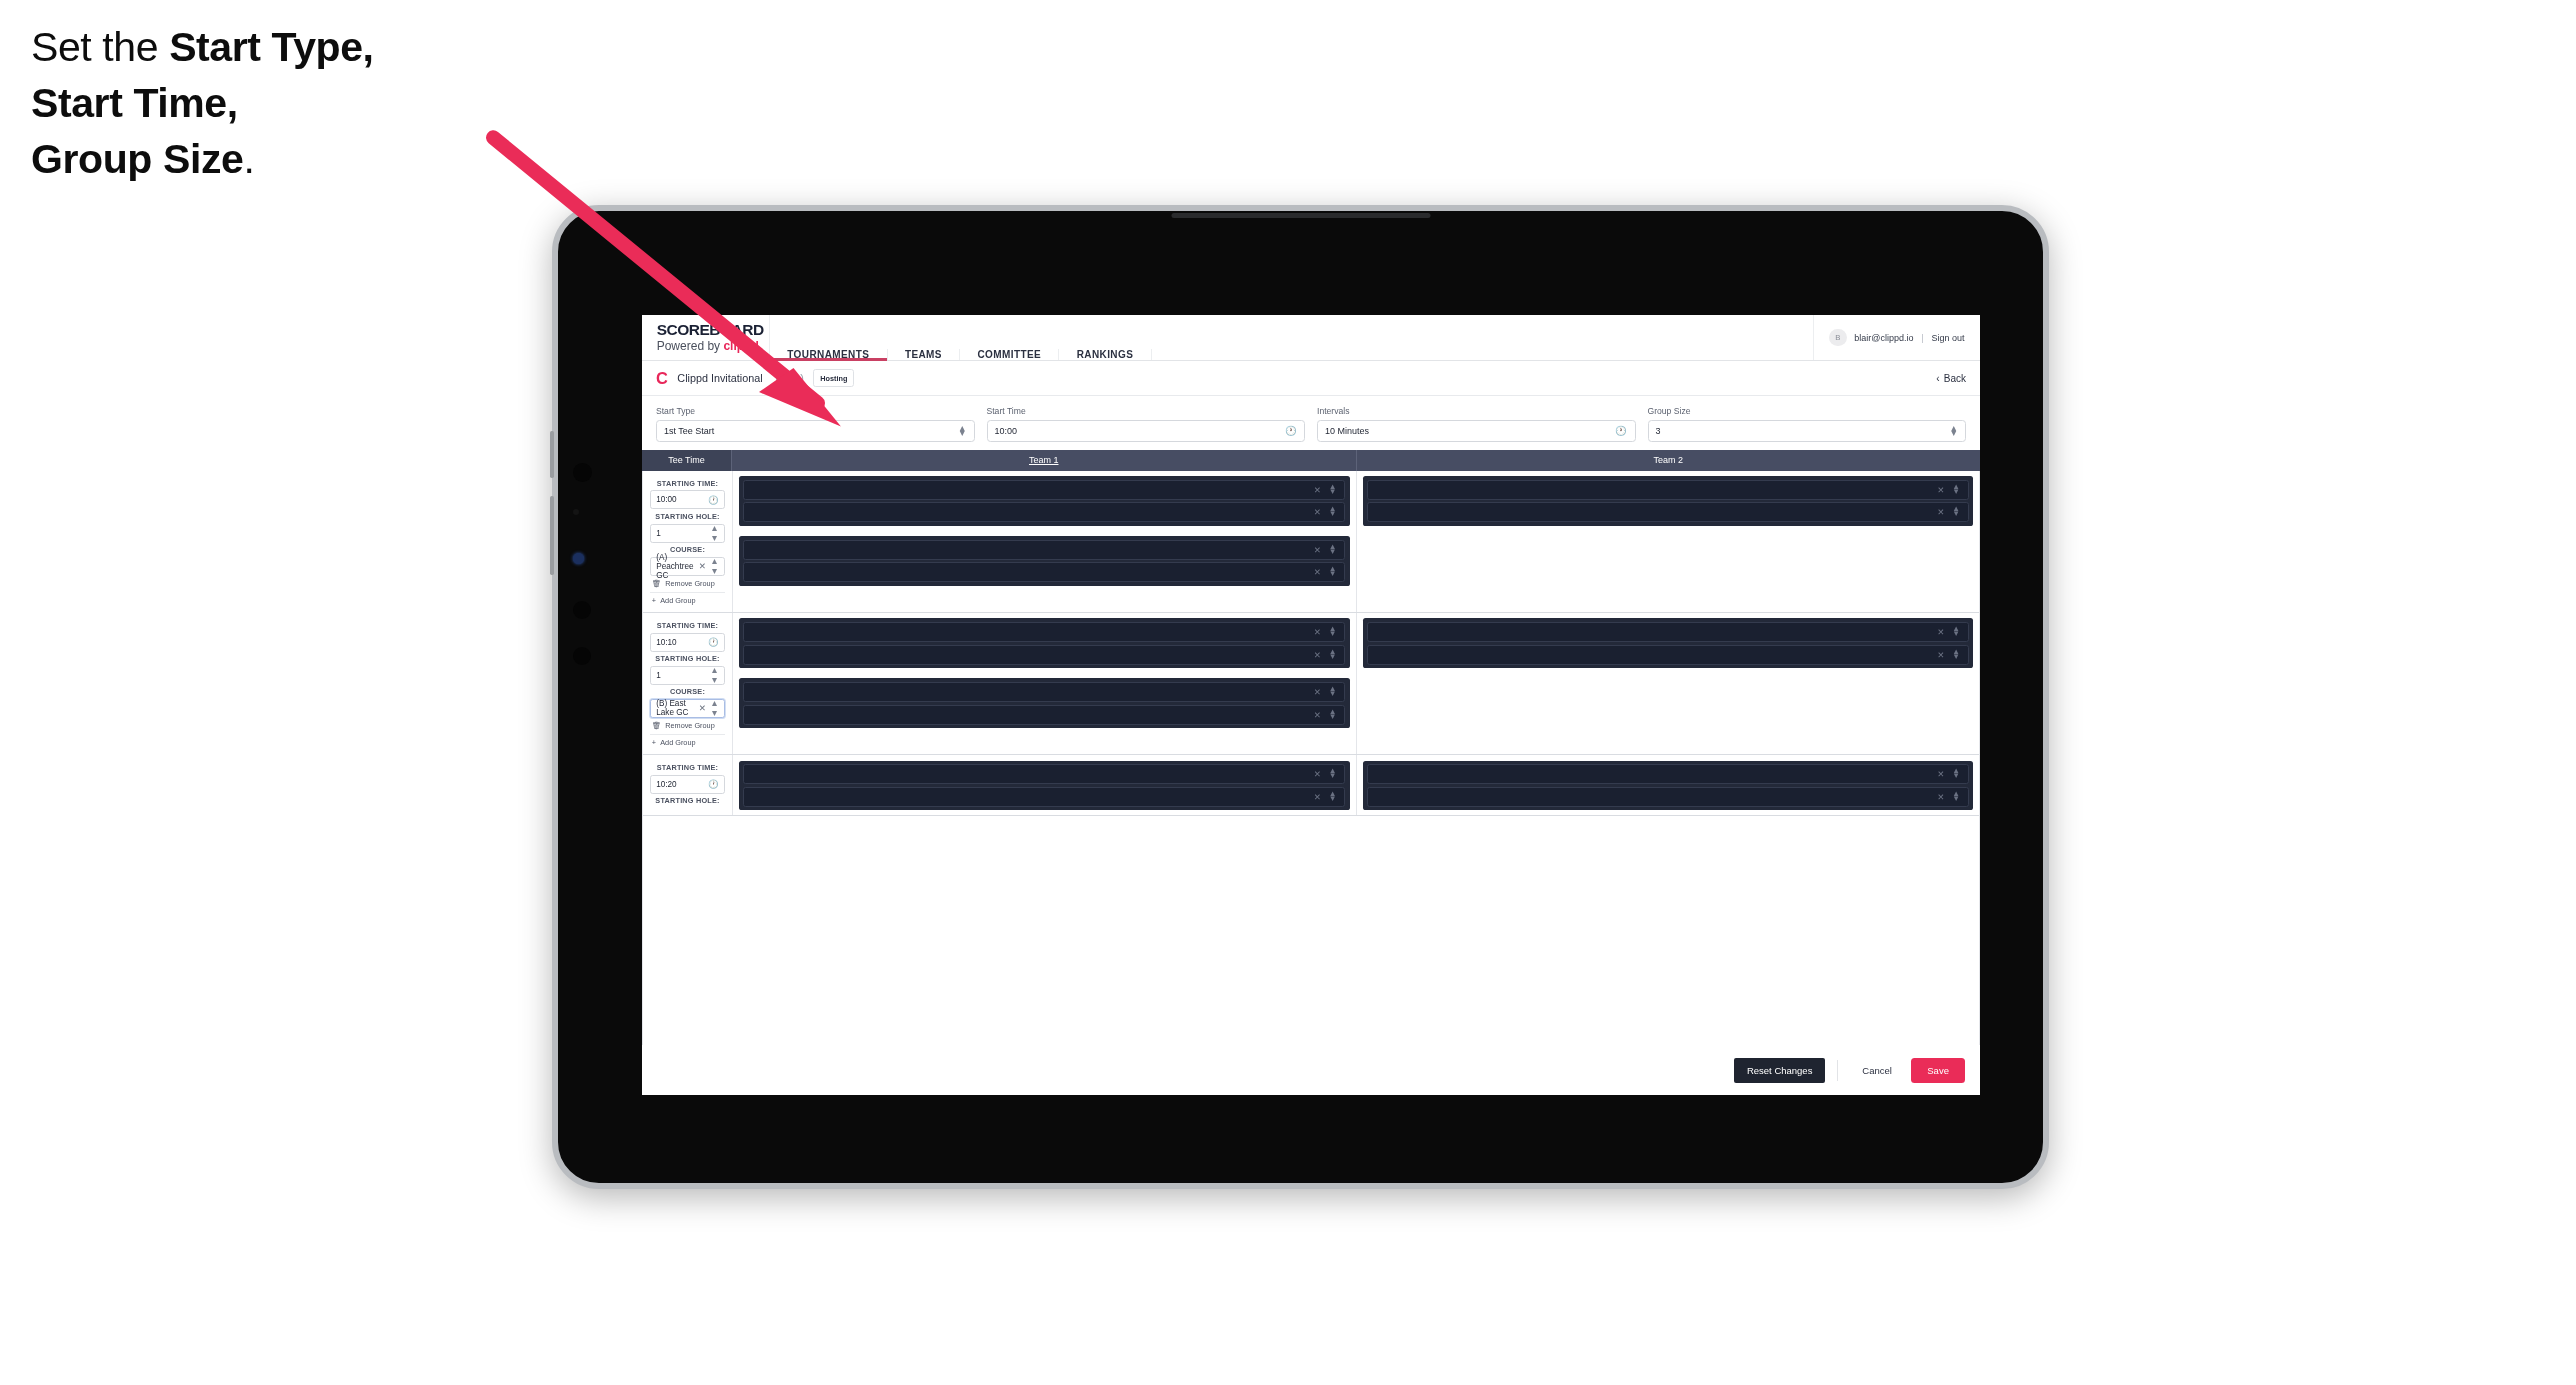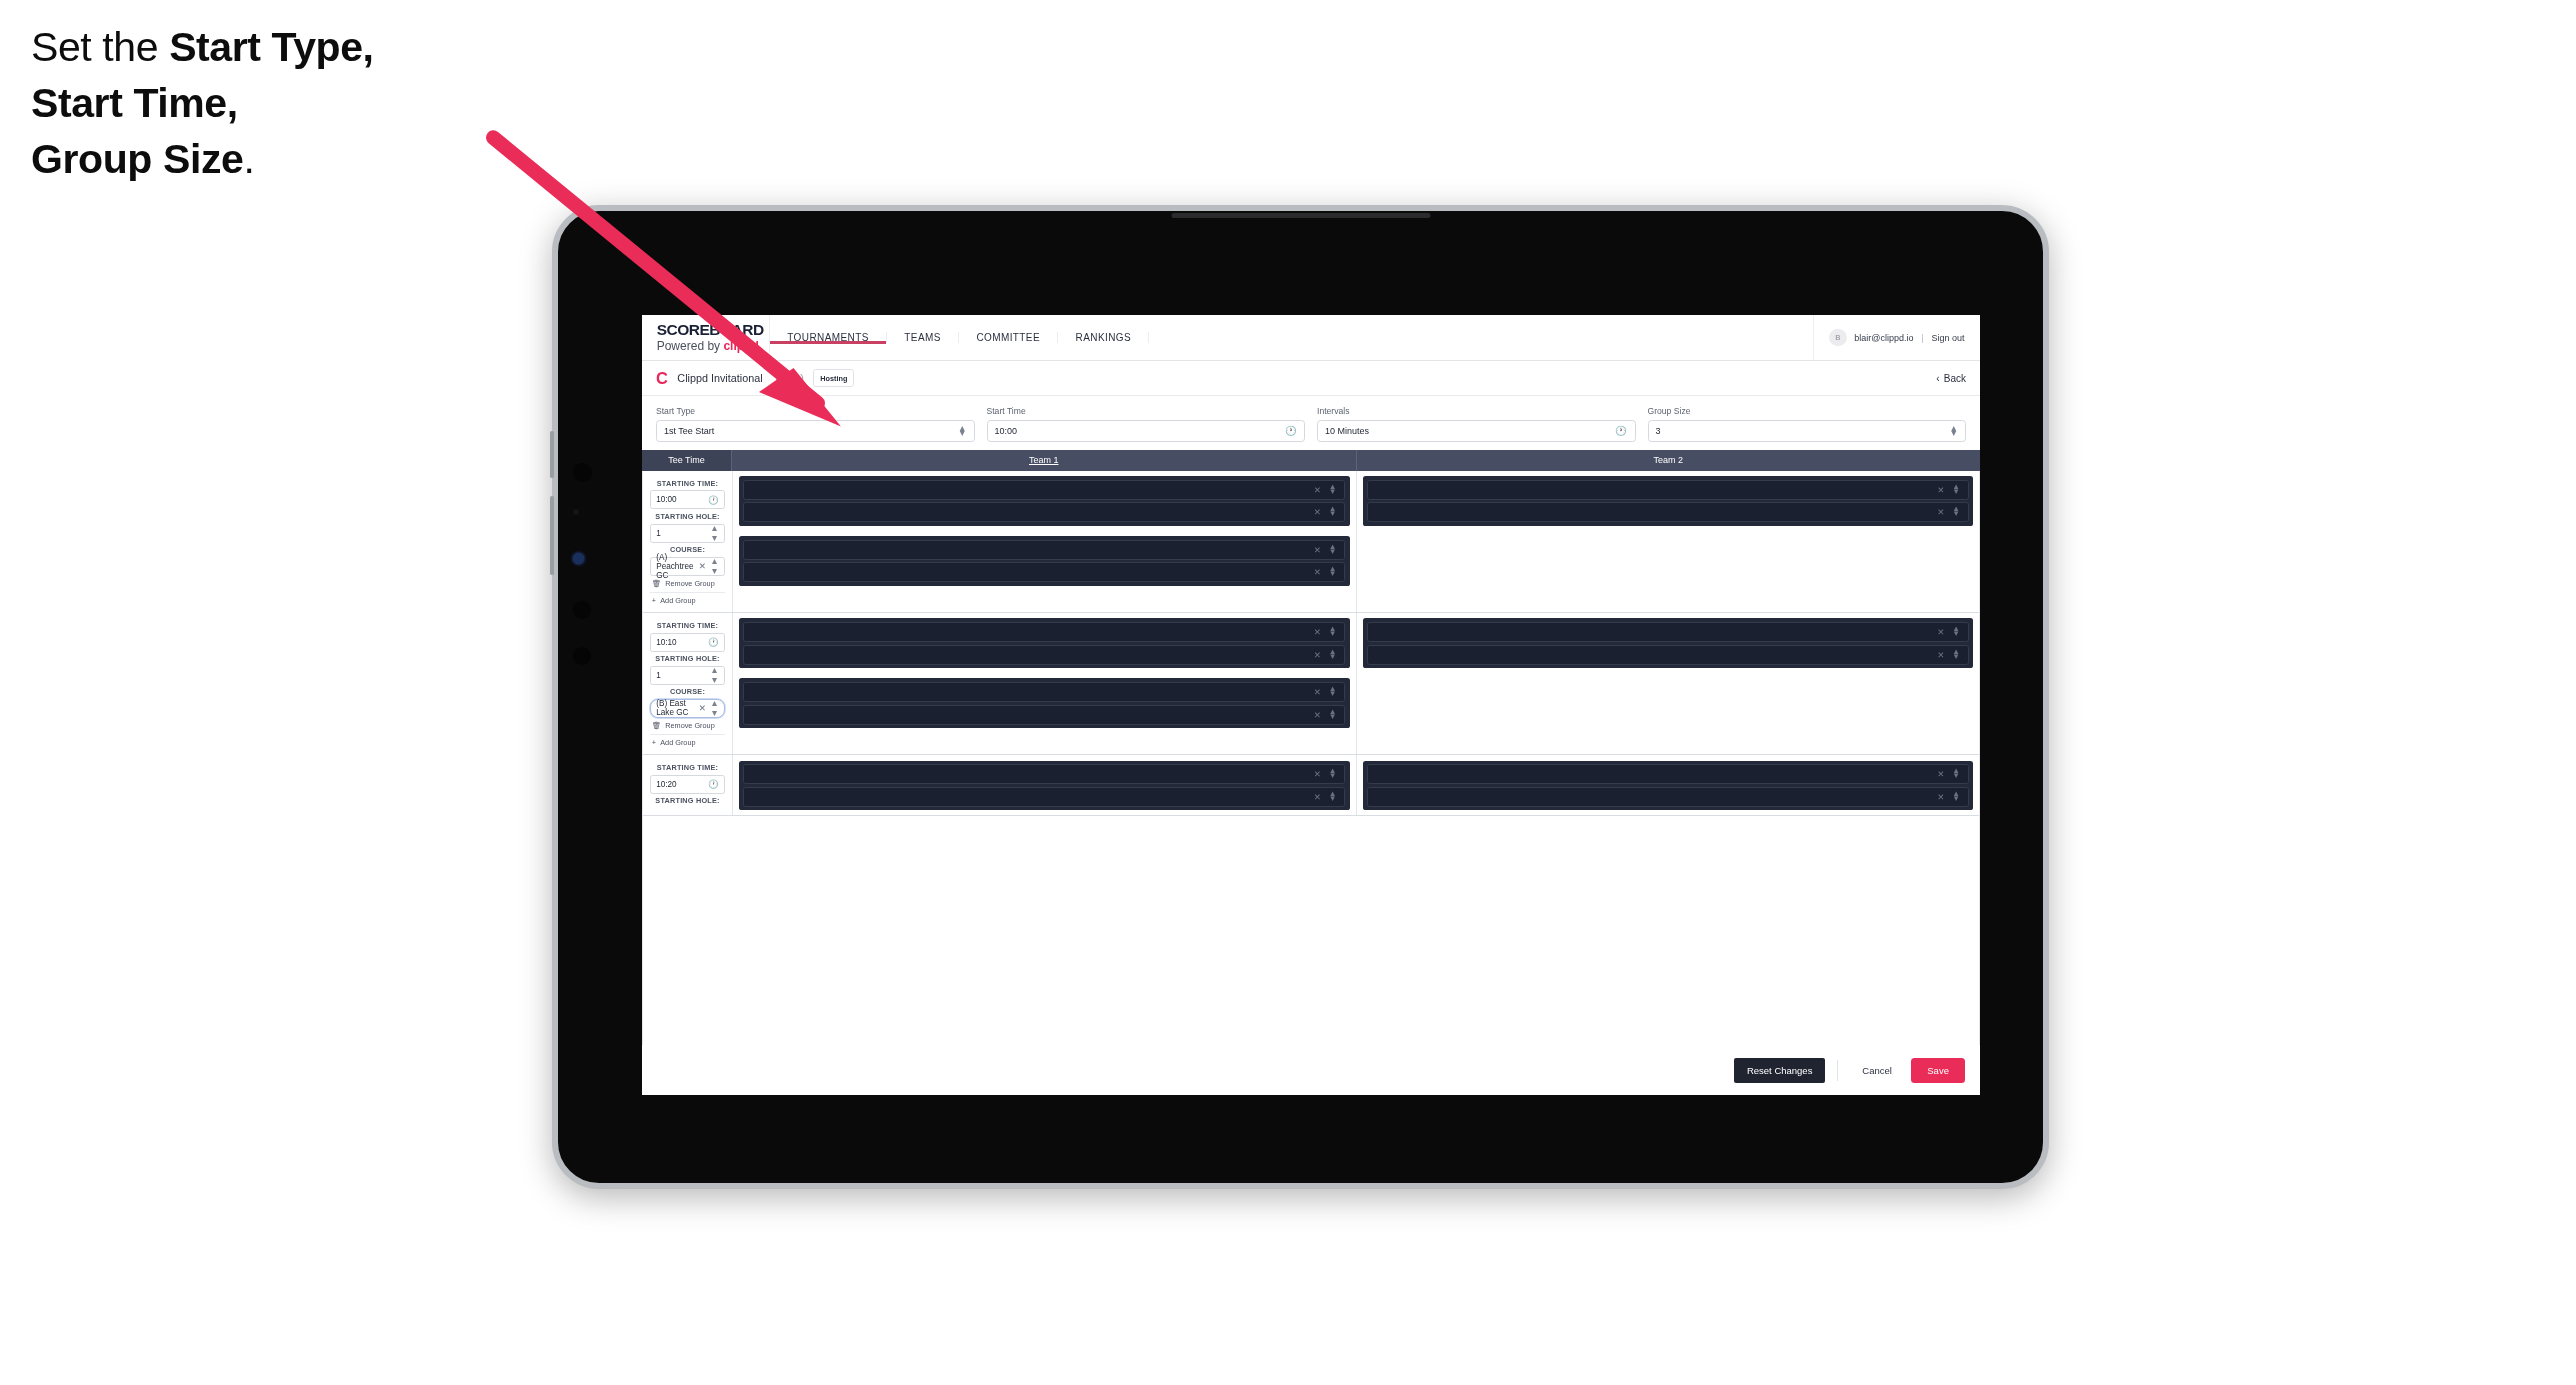--- a/index.html
+++ b/index.html
@@ -53,21 +53,21 @@
   }
 
   
   .topnav { height: 46px; display:flex; align-items:stretch; border-bottom:0.9px solid #e2e4e7; background:#fff; flex:none; }
   .logo-cell { width:128px; display:flex; flex-direction:column; justify-content:center; padding-left:14.7px;
                border-right:0.9px solid #eceef0; }
   .logo-word { font-size:15.5px; font-weight:800; letter-spacing:-0.5px; color:#1b2134; line-height:1;
                font-family:"Liberation Sans", sans-serif; }
   .logo-sub { font-size:12px; color:#4a4f5c; margin-top:1px; }
   .logo-sub i { font-style:normal; color:#e8275a; font-weight:700; }
-  .navtabs { display:flex; align-items:center; }
+  .navtabs { display:flex; align-items:flex-end;font-weight:bold; }
   .navtab { display:flex; align-items:center; padding:0 17.3px; font-size:10px; letter-spacing:0.4px;
             color:#2b3040; border-right:0.9px solid #eceef0; position:relative; cursor:pointer; }
   .navtab.active::after { content:""; position:absolute; left:0; right:0; bottom:-0.9px; height:2.6px; background:#c94063; }
   .nav-spacer { flex:1; border-right:0.9px solid #eceef0; }
   .userbox { display:flex; align-items:center; padding:0 15.5px; gap:7.8px; }
   .avatar { width:17.3px; height:17.3px; border-radius:50%; background:#ececee; display:flex; align-items:center;
             justify-content:center; font-size:7.8px; color:#8b8f98; }
   .uemail { font-size:9px; color:#343a49; }
   .usep { font-size:9px; color:#b6bac2; }
   .usignout { font-size:9px; color:#343a49; cursor:pointer; }
@@ -102,21 +102,21 @@
 
   
   .tbody { flex:1; overflow:hidden; background:#fff; border-left:0.9px solid #e4e6ea; border-right:0.9px solid #e4e6ea; }
   .teerow { display:flex; border-bottom:0.9px solid #d9dce1; align-items:stretch; }
 
   .teecol { width:90px; border-right:0.9px solid #e4e6ea; padding:5.2px 7px 3.5px; display:flex;
             flex-direction:column; align-items:stretch; }
   .tlab { font-size:7.3px; font-weight:700; color:#4b5160; text-align:center; letter-spacing:0.2px; margin:2.6px 0 2.6px; }
   .tinput { height:19px; border:0.9px solid #d5d8dd; border-radius:2.6px; display:flex; align-items:center;
             padding:0 5.2px; font-size:8.2px; color:#252a37; background:#fff; cursor:pointer; }
-  .tinput.focused { border-color:#a9bde4; box-shadow:0 0 0 0.9px #cfdcf2;border-radius:8px; }
+  .tinput.focused { border-color:#a9bde4; box-shadow:0 0 0 0.9px #cfdcf2; }
   .tinput .tv { flex:1; }
   .tinput .tx { color:#6f7683; font-size:8.6px; margin-right:4.3px; }
   .tinput .tc { color:#7b828f; font-size:8.6px; }
   .glink { display:flex; align-items:center; gap:4.3px; font-size:7.3px; color:#4b5160; padding:3.5px 1.7px; cursor:pointer; }
   .glink.top { border-bottom:0.9px solid #e8eaed; }
 
   .teamcol { flex:1; padding:5.2px 6px; display:flex; flex-direction:column; gap:10.4px; }
   .teamcol.t1 { border-right:0.9px solid #e4e6ea; }
   .grpblock { background:#232939; border-radius:2.6px; padding:3.5px 4.3px; display:flex; flex-direction:column; gap:2.6px; }
   .slot { height:20px; background:#1a2030; border:0.9px solid #343b4e; border-radius:2.6px; display:flex;

